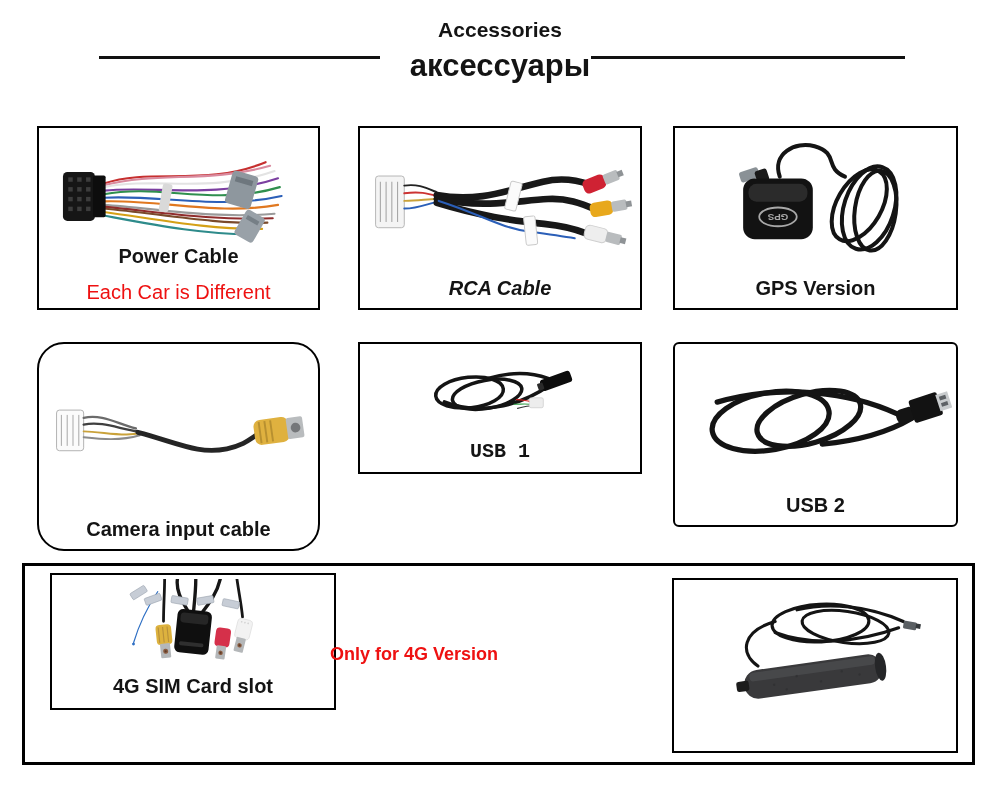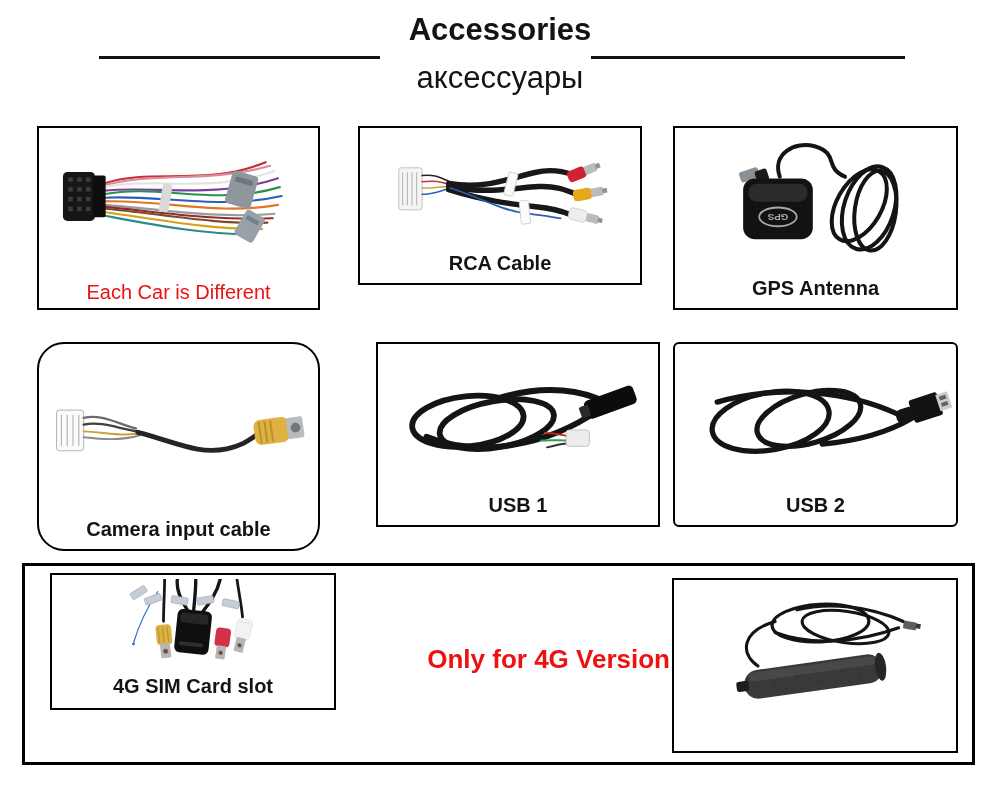--- a/index.html
+++ b/index.html
@@ -8,52 +8,52 @@
     --border:#000000;
     --background:#ffffff;
   }
   *{margin:0;padding:0;box-sizing:border-box;}
   html,body{background:#fff;}
   body{font-family:"Liberation Sans","DejaVu Sans",sans-serif;color:var(--text);}
   .canvas{position:relative;width:1000px;height:803px;background:var(--background);overflow:hidden;}
 
   
   .titles{position:absolute;left:0;top:12px;width:1000px;text-align:center;}
-  .titles h1{font-size:31px;font-weight:bold;line-height:36px;letter-spacing:0;}
-  .titles h2{font-size:31px;font-weight:normal;line-height:36px;margin-top:12px;}
+  .titles h1{font-size:21px;font-weight:bold;line-height:36px;letter-spacing:0;}
+  .titles h2{font-size:31px;font-weight:bold;line-height:36px;}
   .rule{position:absolute;height:3px;background:#111;top:56px;}
   .rule.left{left:99px;width:281px;}
   .rule.right{left:591px;width:314px;}
 
   
   .cell{position:absolute;border:2px solid var(--border);background:#fff;}
   .cell .art{position:absolute;left:4px;right:4px;top:4px;bottom:42px;}
   .cell .art svg{width:100%;height:100%;}
   .caption{position:absolute;left:0;right:0;bottom:8px;text-align:center;}
   .label{font-size:20px;font-weight:bold;color:var(--text);white-space:pre;line-height:24px;}
   .sublabel{font-size:20px;font-weight:normal;color:var(--accent-red);line-height:24px;margin-top:12px;}
 
   #card-power{left:37px;top:126px;width:283px;height:184px;}
   #card-power .art{bottom:56px;}
   #card-power .caption{bottom:4px;}
-  #card-rca{left:358px;top:126px;width:284px;height:159px;}
+  #card-rca{left:358px;top:126px;width:284px;height:184px;font-style:italic;}
   #card-gps{left:673px;top:126px;width:285px;height:184px;}
   #card-camera{left:37px;top:342px;width:283px;height:209px;border-radius:27px;}
-  #card-usb1{left:376px;top:342px;width:284px;height:185px;}
+  #card-usb1{left:358px;top:342px;width:284px;height:132px;font-family:Liberation Mono, monospace;}
   #card-usb2{left:673px;top:342px;width:285px;height:185px;border-radius:6px;}
 
   
   .bottom-box{position:absolute;left:22px;top:563px;width:953px;height:202px;border:3px solid var(--border);background:#fff;}
   .bottom-box .cell{border-width:2px;}
   #card-sim{left:25px;top:7px;width:286px;height:137px;}
   #card-sim .art{bottom:40px;}
   #card-4gant{left:647px;top:12px;width:286px;height:175px;}
   #card-4gant .art{bottom:38px;}
-  .note{position:absolute;left:305px;top:78px;width:340px;text-align:right;
-        font-size:26px;font-weight:bold;color:var(--accent-red);}
+  .note{position:absolute;left:305px;top:78px;width:340px;text-align:left;
+        font-size:18px;font-weight:bold;color:var(--accent-red);}
 </style>
 </head>
 <body>
 
 <div class="canvas">
 
   <div class="rule left"></div>
   <div class="rule right"></div>
   <div class="titles">
     <h1>Accessories</h1>
@@ -94,20 +94,21 @@
             <rect x="36" y="84" width="5" height="5"></rect>
         </g>
         <rect x="120" y="58" width="11" height="32" rx="3" fill="#d9d9d9" transform="rotate(10 125 74)"></rect>
         <rect x="196" y="46" width="30" height="38" rx="4" fill="#8e979e" transform="rotate(16 211 65)"></rect>
         <rect x="201" y="52" width="20" height="6" fill="#6e777e" transform="rotate(16 211 65)"></rect>
         <rect x="208" y="90" width="24" height="32" rx="4" fill="#99a1a8" transform="rotate(30 220 106)"></rect>
         <rect x="212" y="96" width="15" height="5" fill="#767f86" transform="rotate(30 220 106)"></rect>
       </svg>
     </div>
     <figcaption class="caption">
+      <div class="label">Power Cable</div>
       <div class="sublabel">Each Car is Different</div>
     </figcaption>
   </figure>
 
   <figure class="cell" id="card-rca">
     <div class="art">
       <svg viewBox="0 0 280 140" preserveAspectRatio="xMidYMid meet">
         <rect x="10" y="46" width="30" height="54" rx="3" fill="#f4f4f4" stroke="#b5b5b5"></rect>
         <g stroke="#9c9c9c" stroke-width="1">
             <path d="M15,52 v42"></path>
@@ -160,21 +161,21 @@
         </g>
         <rect x="58" y="42" width="22" height="12" rx="3" fill="#8a9196" transform="rotate(-18 69 48)"></rect>
         <rect x="76" y="42" width="14" height="14" rx="3" fill="#1a1a1a" transform="rotate(-18 83 49)"></rect>
         <rect x="62" y="52" width="78" height="68" rx="13" fill="#121212"></rect>
         <rect x="68" y="58" width="66" height="20" rx="9" fill="#2b2b2b"></rect>
         <ellipse cx="101" cy="95" rx="21" ry="10.5" fill="none" stroke="#a8a8a8" stroke-width="2"></ellipse>
         <text transform="translate(101 95) rotate(180)" text-anchor="middle" dominant-baseline="middle" font-size="11" font-weight="bold" fill="#a8a8a8" font-family="Liberation Sans, sans-serif">GPS</text>
       </svg>
     </div>
     <figcaption class="caption">
-      <div class="label">GPS Antenna</div>
+      <div class="label">GPS Version</div>
     </figcaption>
   </figure>
 
   <figure class="cell" id="card-camera">
     <div class="art">
       <svg viewBox="0 0 280 120" preserveAspectRatio="xMidYMid meet">
         <rect x="14" y="42" width="28" height="42" rx="3" fill="#fbfbfb" stroke="#b0b0b0"></rect>
         <g stroke="#a5a5a5" stroke-width="1">
             <path d="M19,47 v32"></path>
             <path d="M25,47 v32"></path>

